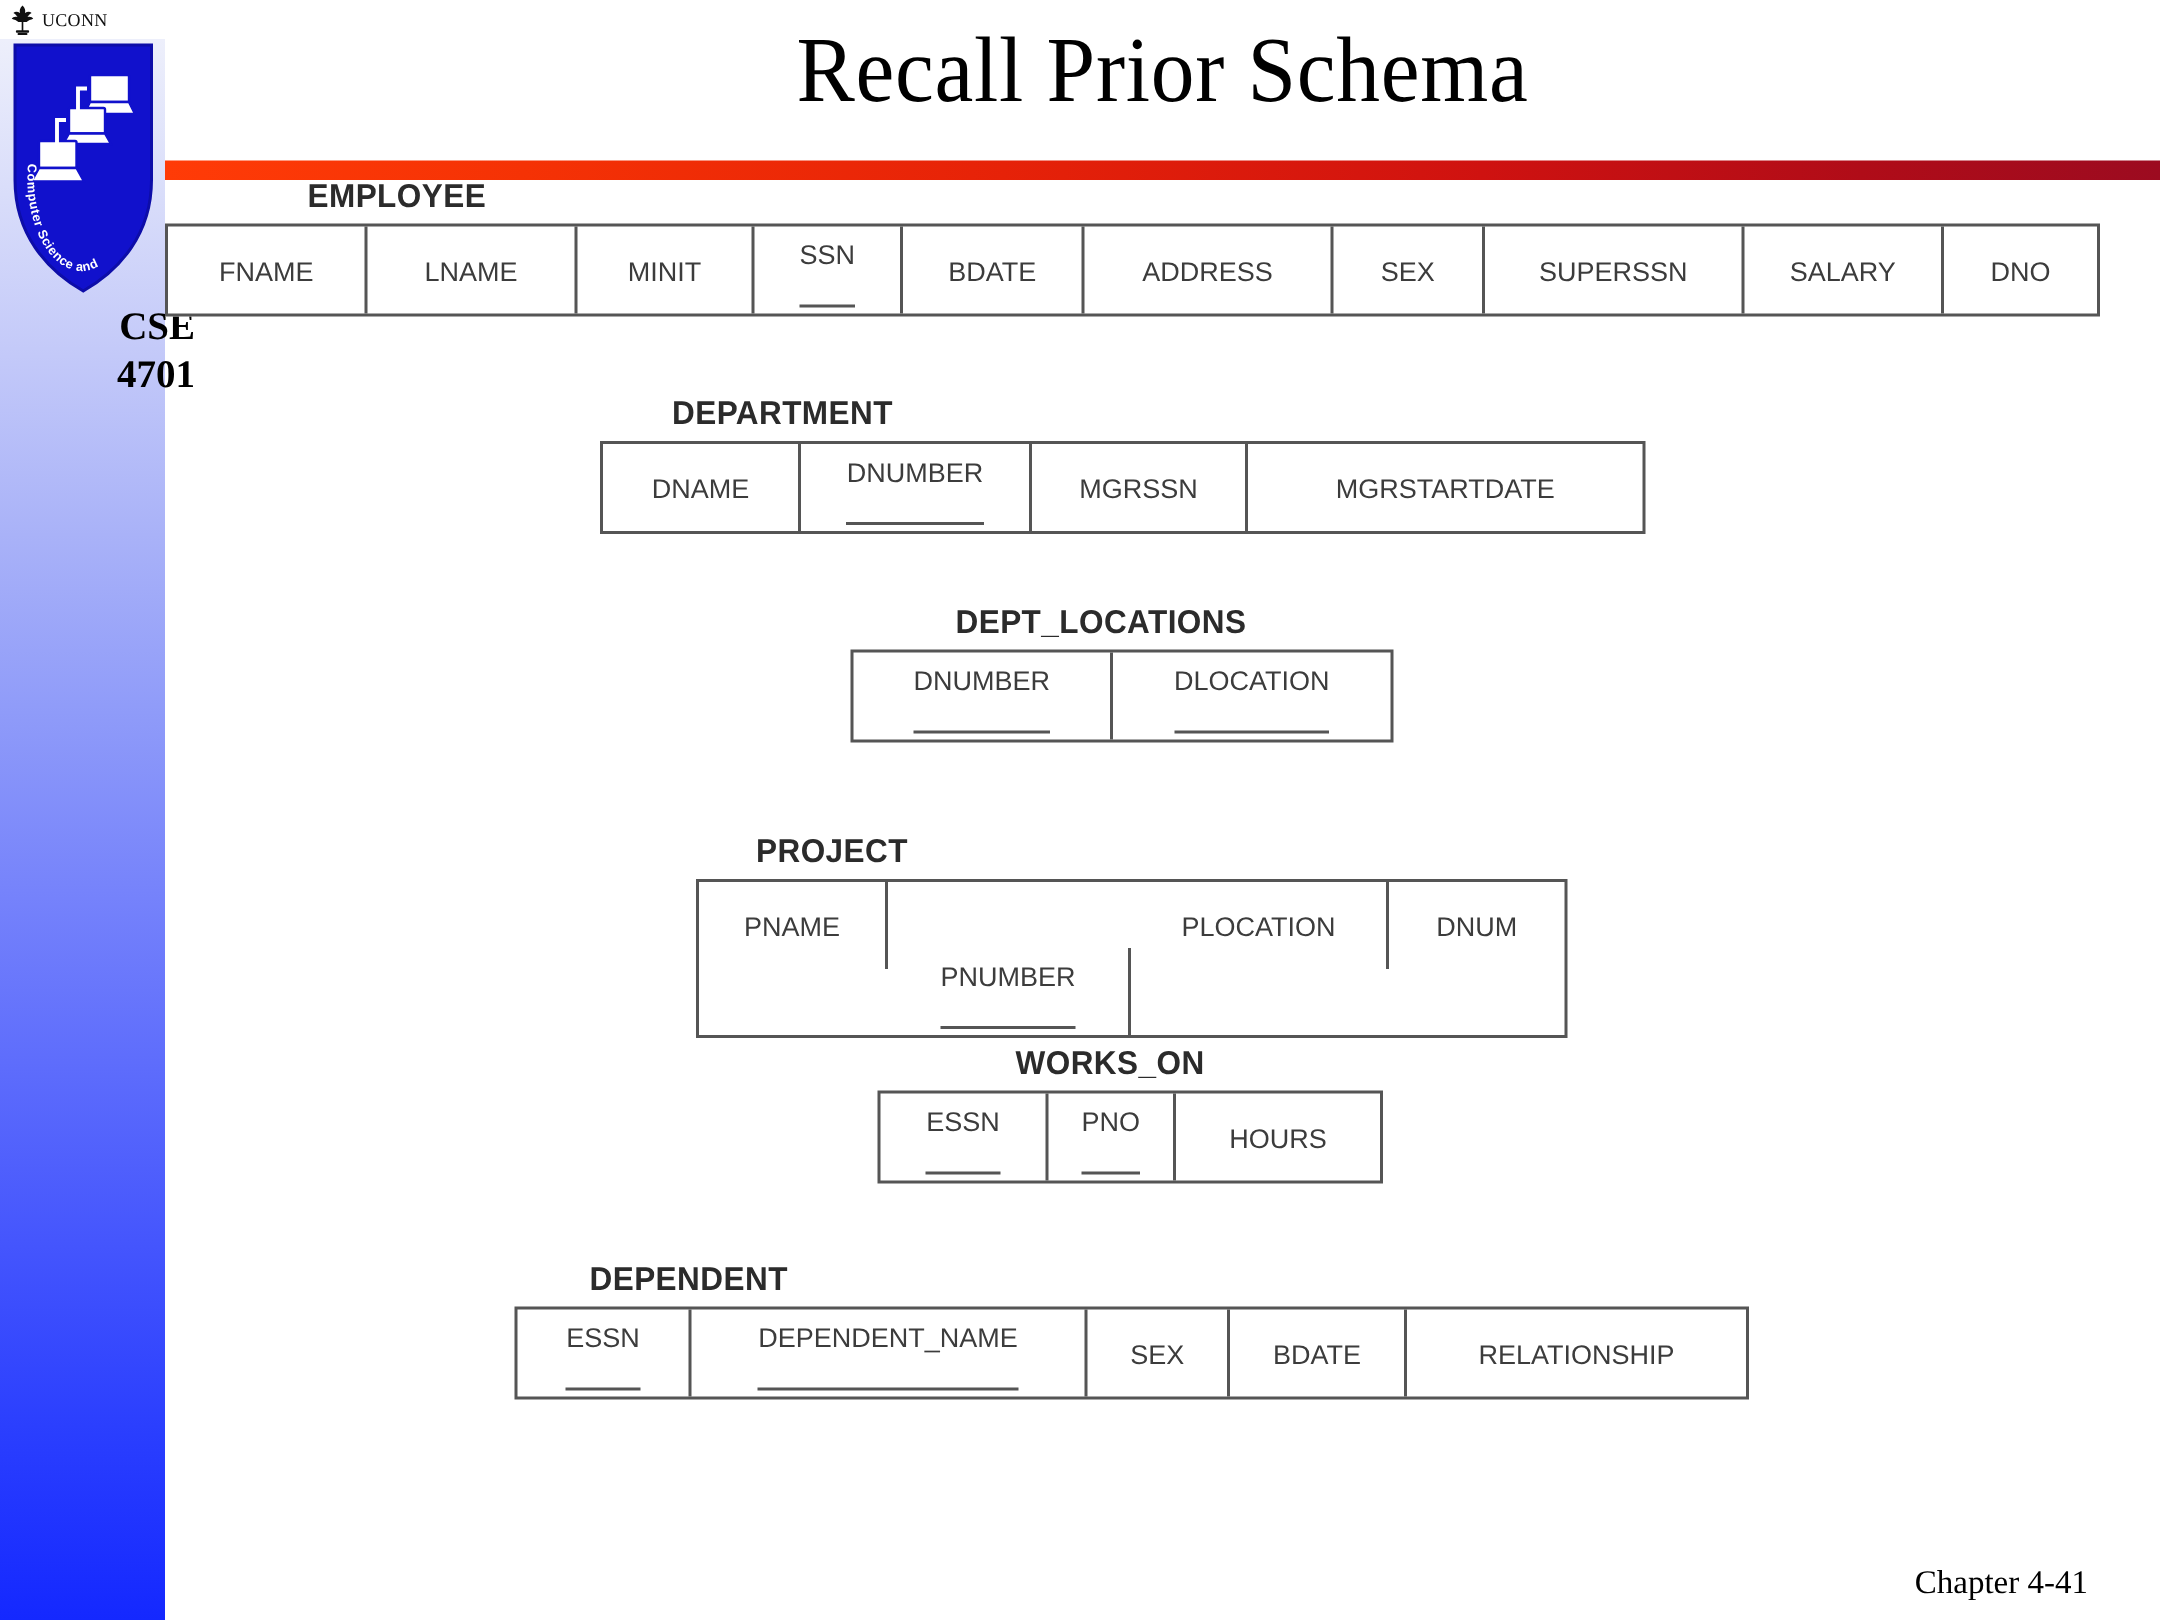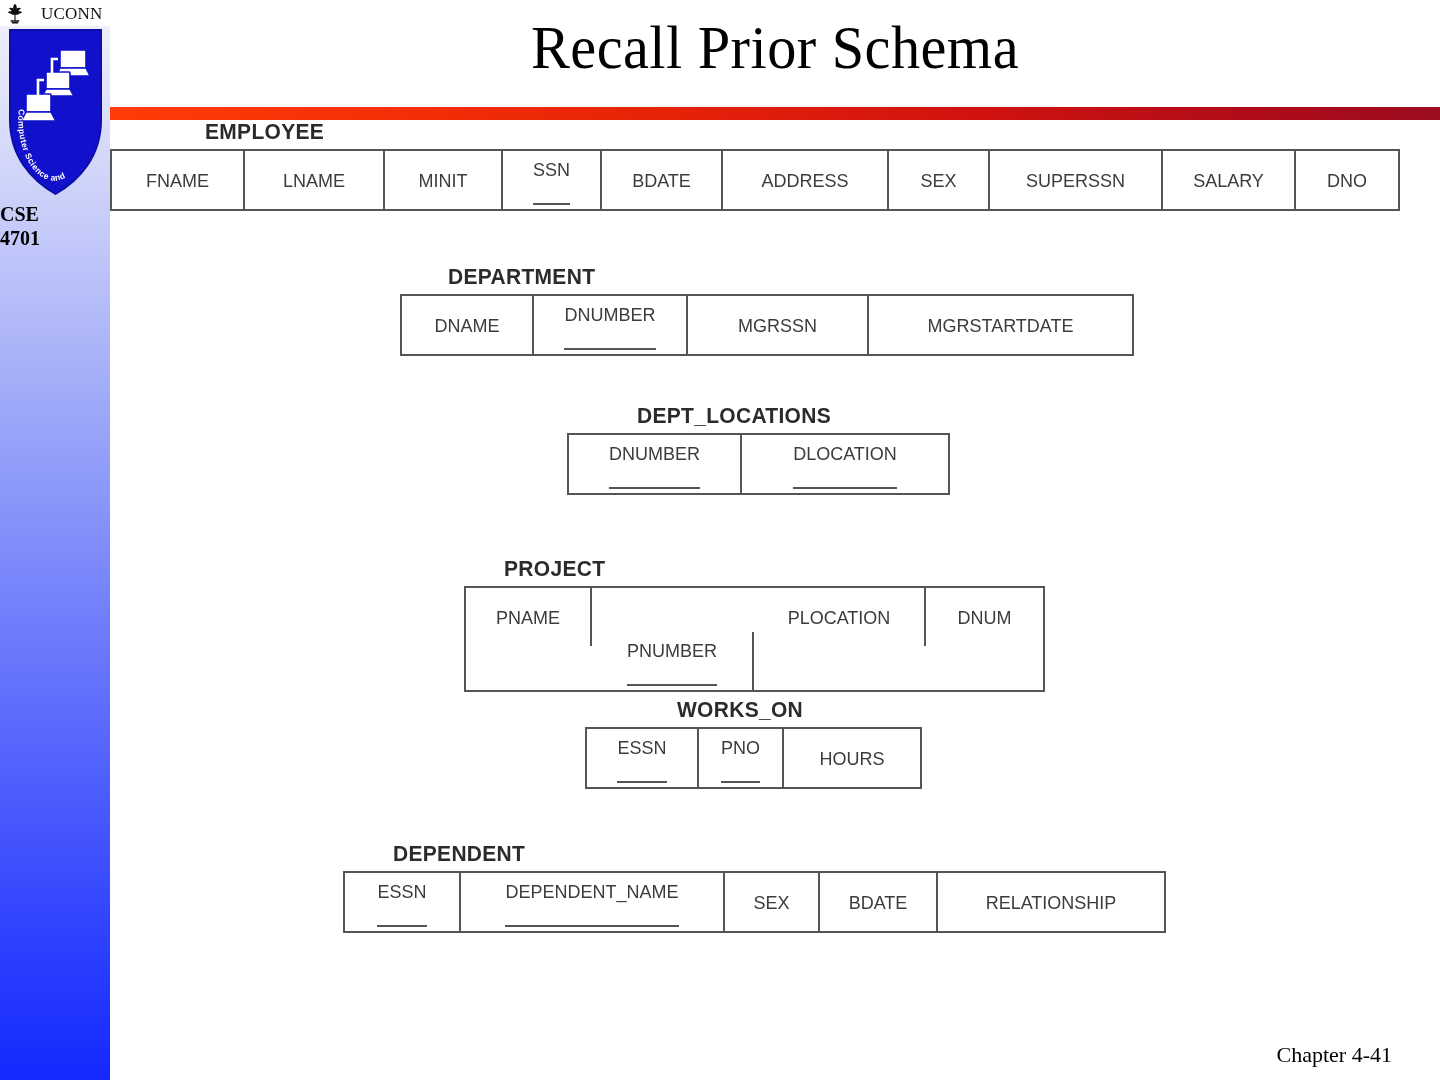--- a/index.html
+++ b/index.html
@@ -42,39 +42,39 @@
     display: flex;
     align-items: center;
   }
   #uconn-mark-icon {
     width: 22px; height: 22px;
     margin-left: 4px;
     flex: none;
   }
   #uconn-word {
     font-family: "Liberation Serif", serif;
-    font-size: 17px;
+    font-size: 12px;
     letter-spacing: 0.2px;
     color: #111111;
-    margin-left: 15px;
+    margin-left: 2px;
     line-height: 1;
   }
   #cse-shield {
     position: absolute;
     left: 8px; top: 28px;
     width: 95px; height: 168px;
   }
   #sidebar-course {
     position: absolute;
     left: 0; top: 202px;
     width: 130px;
-    text-align: left;
+    text-align: right;
     font-family: "Liberation Serif", serif;
     font-weight: bold;
-    font-size: 20px;
+    font-size: 26px;
     color: #000000;
     line-height: 1.22;
   }
 
   
   #title-area {
     position: absolute;
     left: 110px; top: 0;
     width: 1330px; height: 87px;
   }
@@ -253,35 +253,35 @@
       </div>
       <div class="rel" style="left: 400px; top: 145px;">
         <div class="rel-name" style="margin-left: 48px;">DEPARTMENT</div>
         <div class="rel-table">
           <div class="attr" style="width: 132px;">
             <span class="attr-label">DNAME</span>
           </div>
           <div class="attr key" style="width: 154px;">
             <span class="attr-label">DNUMBER</span>
           </div>
-          <div class="attr" style="width: 181px;">
+          <div class="attr" style="width: 144px;">
             <span class="attr-label">MGRSSN</span>
           </div>
           <div class="attr" style="width: 263px;">
             <span class="attr-label">MGRSTARTDATE</span>
           </div>
         </div>
       </div>
       <div class="rel" style="left: 567px; top: 284px;">
         <div class="rel-name" style="margin-left: 70px;">DEPT_LOCATIONS</div>
         <div class="rel-table">
           <div class="attr key" style="width: 173px;">
             <span class="attr-label">DNUMBER</span>
           </div>
-          <div class="attr key" style="width: 206px;">
+          <div class="attr key" style="width: 185px;">
             <span class="attr-label">DLOCATION</span>
           </div>
         </div>
       </div>
       <div class="rel" style="left: 464px; top: 437px;">
         <div class="rel-name" style="margin-left: 40px;">PROJECT</div>
         <div class="rel-table">
           <div class="attr" style="width: 126px;">
             <span class="attr-label">PNAME</span>
           </div>

